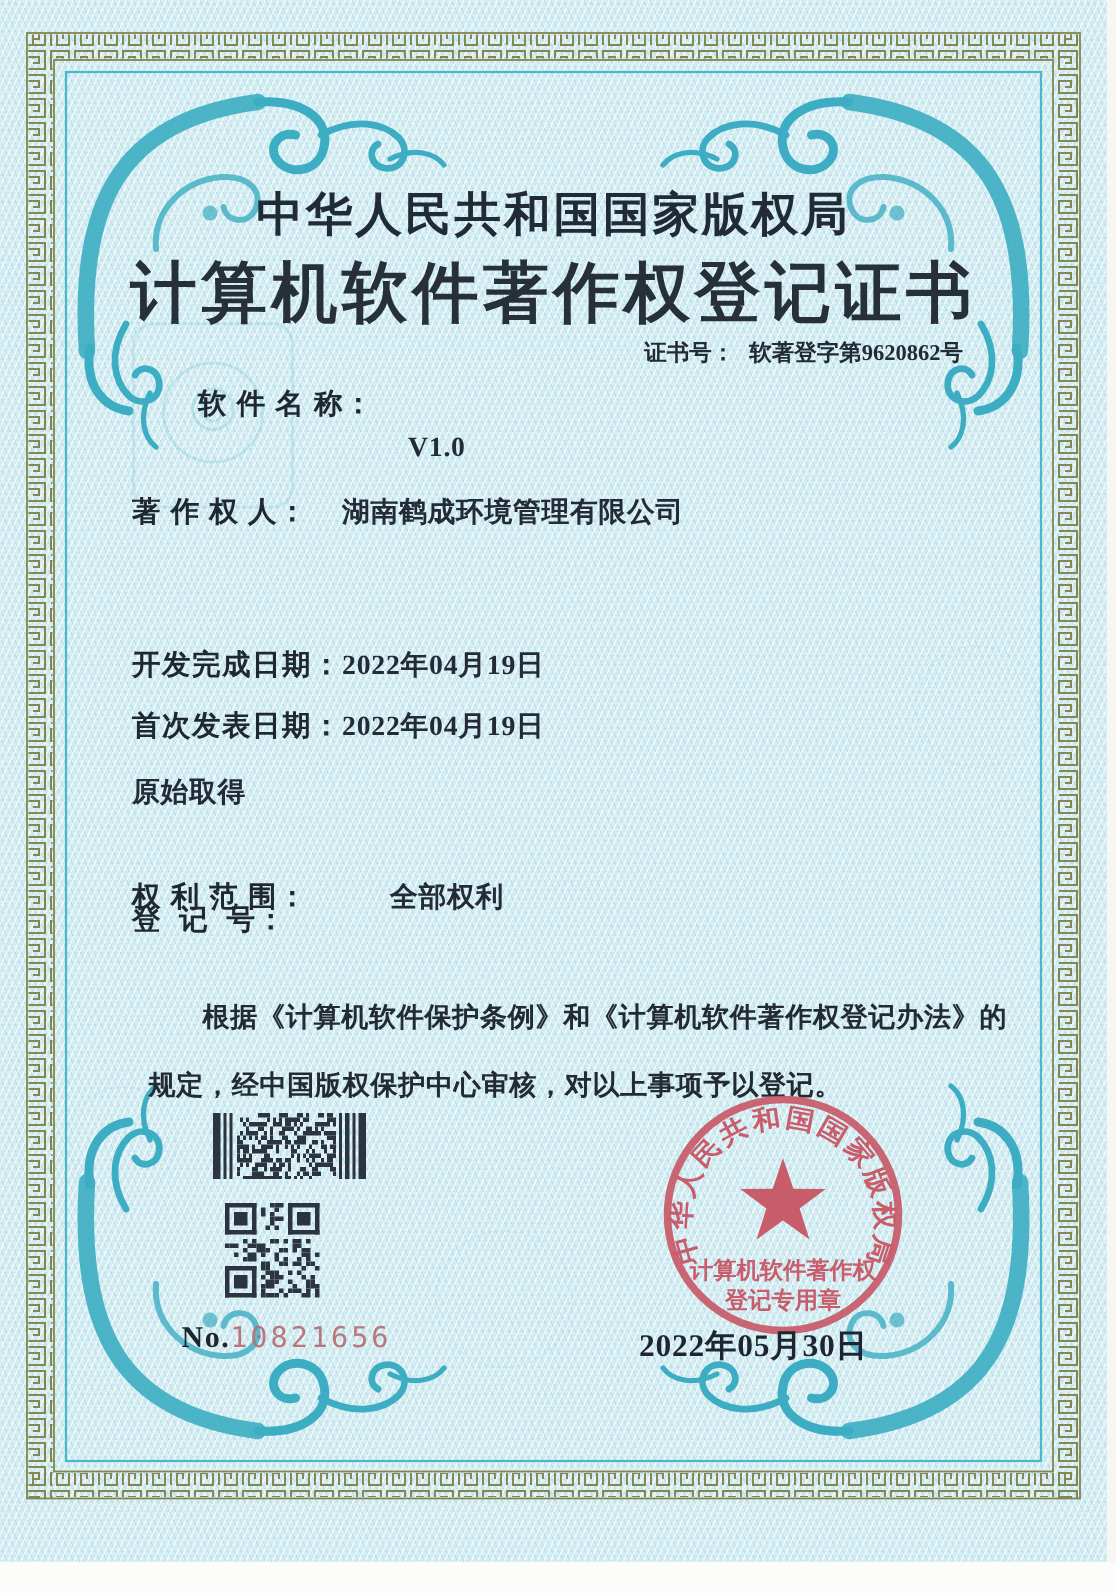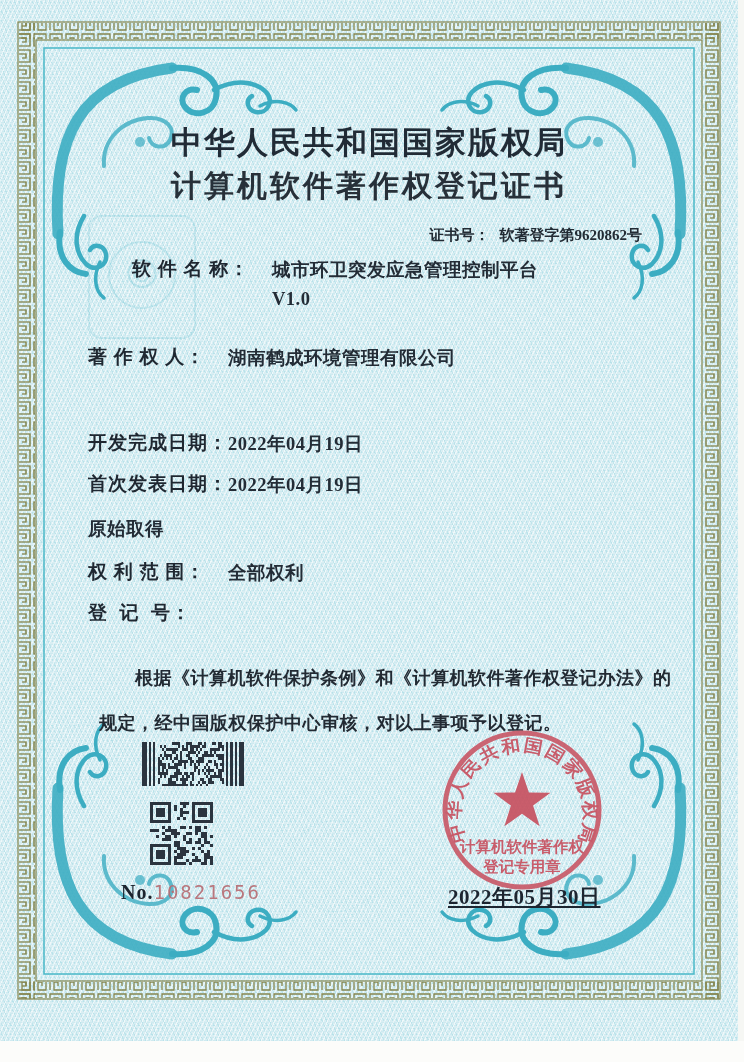--- a/index.html
+++ b/index.html
@@ -15,21 +15,21 @@
     box-shadow:1px 2px 4px rgba(0,0,0,.25);
     overflow:hidden;
   }
   .deco{position:absolute;left:0;top:0;pointer-events:none;}
   .authority{
     position:absolute;left:0;top:122px;width:738px;text-align:center;
     font-size:31px;font-weight:bold;color:#212b36;letter-spacing:2px;margin:0;
   }
   .cert-title{
     position:absolute;left:0;top:166px;width:738px;text-align:center;
-    font-size:30px;font-weight:bold;color:#273039;letter-spacing:3px;margin:0;
+    font-size:44px;font-weight:bold;color:#273039;letter-spacing:3px;margin:0;
   }
   .cert-no{
     position:absolute;top:226px;right:96px;font-size:15px;font-weight:bold;color:#222b34;
   }
   .cert-no .sep{display:inline-block;width:10px;}
   .field{position:absolute;left:88px;width:580px;display:flex;}
   .lbl{
     width:140px;flex:0 0 140px;font-size:19px;font-weight:bold;color:#1f2731;
     white-space:pre;letter-spacing:1px;
   }
@@ -44,22 +44,22 @@
   .barcode-2d{position:absolute;left:142px;top:742px;}
   .qrcode{position:absolute;left:150px;top:802px;}
   .serial{position:absolute;left:121px;top:881px;font-size:20px;}
   .serial .no{font-weight:bold;color:#1c242e;letter-spacing:1px;}
   .serial .num{
     font-family:"DejaVu Sans Mono","Liberation Mono",monospace;
     font-size:19px;color:#b66b72;letter-spacing:2px;opacity:.9;
   }
   .seal{position:absolute;left:436px;top:726px;opacity:.92;}
   .issue-date{
-    position:absolute;left:448px;top:883px;width:180px;
-    font-size:21px;font-weight:bold;color:#1d2530;letter-spacing:.5px;text-decoration:underline;
+    position:absolute;left:426px;top:883px;width:180px;
+    font-size:21px;font-weight:bold;color:#1d2530;letter-spacing:.5px;
   }
   .watermark{
     position:absolute;left:88px;top:215px;width:104px;height:120px;
     border:2px solid rgba(80,185,202,.32);border-radius:14px;opacity:.55;
   }
   .watermark .wm-circle{
     position:absolute;left:18px;top:24px;width:64px;height:64px;border-radius:50%;
     border:2px solid rgba(80,185,202,.38);color:rgba(80,185,202,.45);
     font-size:40px;line-height:62px;text-align:center;font-family:"DejaVu Serif",serif;
   }
@@ -118,43 +118,43 @@
 
     <h1 class="authority">中华人民共和国国家版权局</h1>
     <h2 class="cert-title">计算机软件著作权登记证书</h2>
 
     <div class="cert-no">
       <span>证书号：</span><span class="sep"></span><span>软著登字第9620862号</span>
     </div>
 
     <div class="field" style="top:256px;padding-left:44px;">
       <span class="lbl">软 件 名 称：</span>
-      <span class="val"><span>城市环卫突发应急管理控制平台</span><br><span>V1.0</span></span>
-    </div>
-
-    <div class="field" style="top:344px;">
+      <span class="val"><br><span>V1.0</span></span>
+    </div>
+
+    <div class="field" style="top:328px;">
       <span class="lbl">著 作 权 人：</span>
       <span class="val">湖南鹤成环境管理有限公司</span>
     </div>
 
     <div class="field" style="top:430px;">
       <span class="lbl">开发完成日期：</span>
       <span class="val">2022年04月19日</span>
     </div>
 
     <div class="field" style="top:471px;">
       <span class="lbl">首次发表日期：</span>
       <span class="val">2022年04月19日</span>
     </div>
 
     <div class="field" style="top:515px;">
       <span class="val">原始取得</span>
     </div>
 
-    <div class="field" style="top:559px;">
+    <div class="field" style="top:585px;gap:32px;">
       <span class="lbl">权 利 范 围：</span>
       <span class="val">全部权利</span>
     </div>
 
     <div class="field" style="top:600px;gap:32px;">
       <span class="lbl">登  记  号：</span>
     </div>
 
     <p class="statement">根据《计算机软件保护条例》和《计算机软件著作权登记办法》的规定，经中国版权保护中心审核，对以上事项予以登记。</p>
 

